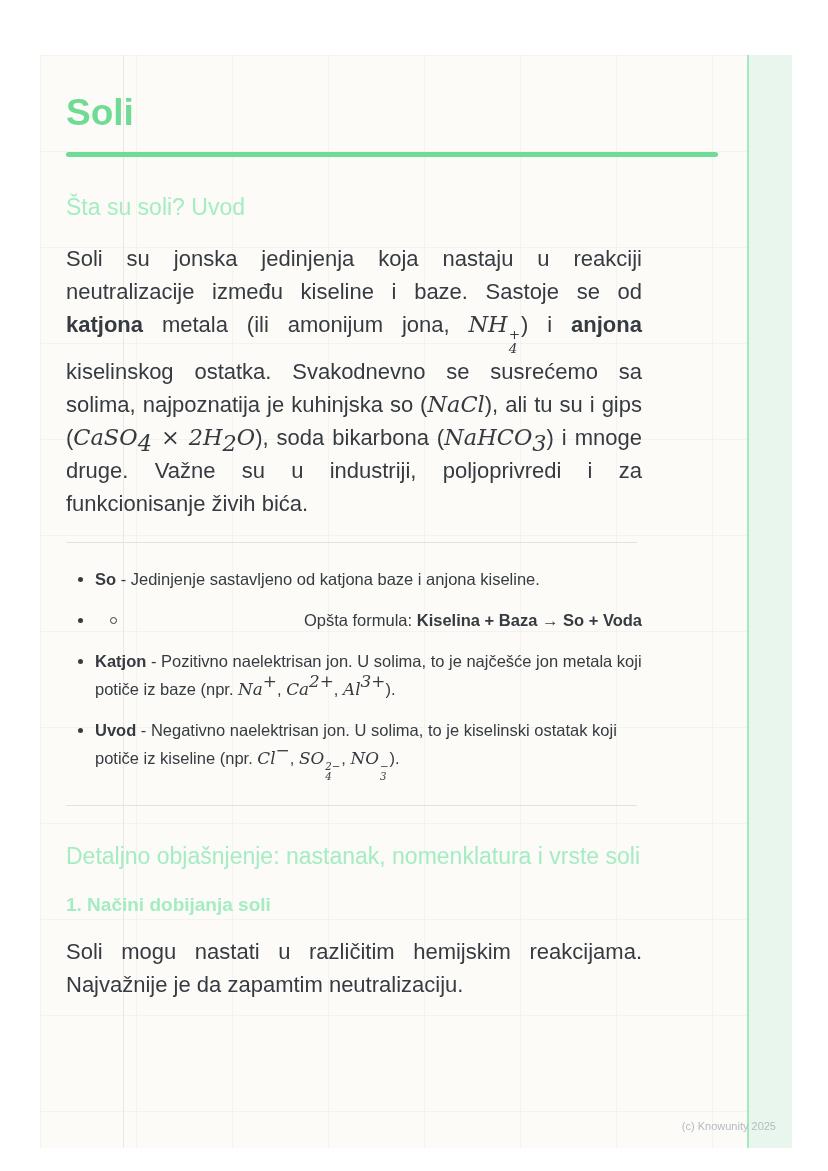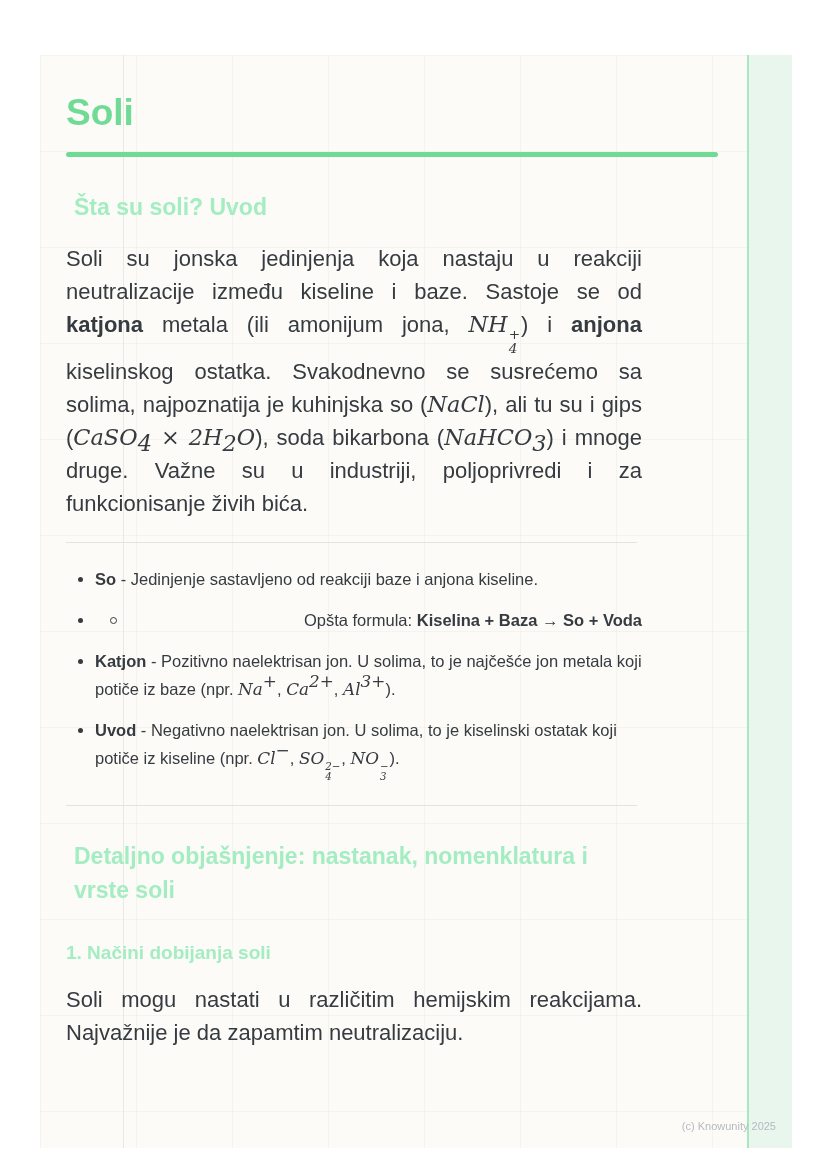--- a/index.html
+++ b/index.html
@@ -20,24 +20,24 @@
   .strip{
     position:absolute;top:0;right:0;width:43px;height:100%;
     background:#e9f6ee;border-left:2px solid #a6e8c0;
   }
   .content{position:relative;padding:38px 0 0 26px;width:576px;}
   h1{
     margin:0;font-size:37px;line-height:40px;font-weight:700;color:#70db95;
   }
   .title-rule{width:652px;height:5px;background:#70db95;border-radius:3px;margin:19px 0 0;}
   h2{
-    margin:33px 8px 0;font-size:23px;line-height:34px;font-weight:700;color:#a4edc2;
+    margin:33px 0 0;font-size:23px;line-height:34px;font-weight:400;color:#a4edc2;
   }
   h3{
-    margin:34px 0 0;font-size:19px;line-height:24px;font-weight:700;color:#a4edc2;
+    margin:20px 0 0;font-size:19px;line-height:24px;font-weight:700;color:#a4edc2;
   }
   p.body{
     margin:18px 0 0;font-size:22px;line-height:33px;color:#363b41;
   }
   p.just{text-align:justify;}
   .divider{width:571px;height:1px;background:#e4e3df;margin:22px 0 0;border:0;}
   ul.bullets, ol.numbered{list-style:none;margin:22px 0 0;padding:0;font-size:16.5px;line-height:28px;}
   ul.bullets>li, ol.numbered>li{position:relative;padding-left:29px;margin:0 0 13px;}
   ul.sub{margin:5px 0 0;text-align:right;}
   ul.sub>li{padding-left:35px;margin:0 0 10px;}
@@ -74,21 +74,21 @@
     <p class="body just"><span>Soli su jonska jedinjenja koja nastaju u reakciji neutralizacije između kiseline i baze. Sastoje se od </span><span class="b">katjona</span><span> metala (ili amonijum jona, </span><span class="m">NH</span><span class="ss m">
           <span class="ss-sup">+</span>
           <span class="ss-sub">4</span>
         </span><span>) i </span><span class="b">anjona</span><span> kiselinskog ostatka. Svakodnevno se susrećemo sa solima, najpoznatija je kuhinjska so (</span><span class="m">NaCl</span><span>), ali tu su i gips (</span><span class="m">CaSO</span><sub class="m">4</sub><span class="m"> × 2H</span><sub class="m">2</sub><span class="m">O</span><span>), soda bikarbona (</span><span class="m">NaHCO</span><sub class="m">3</sub><span>) i mnoge druge. Važne su u industriji, poljoprivredi i za funkcionisanje živih bića.</span></p>
 
     <div class="divider"></div>
 
     <ul class="bullets">
       <li>
         <span class="marker dot"></span>
-        <span class="li-text"><span class="b">So</span><span> - Jedinjenje sastavljeno od reakciji baze i anjona kiseline.</span></span>
+        <span class="li-text"><span class="b">So</span><span> - Jedinjenje sastavljeno od katjona baze i anjona kiseline.</span></span>
       </li>
       <li>
         <span class="marker dot"></span>
         <ul class="bullets sub">
           <li>
             <span class="marker ring"></span>
             <span class="li-text"><span>Opšta formula: </span><span class="b">Kiselina + Baza → So + Voda</span></span>
           </li>
         </ul>
       </li>

